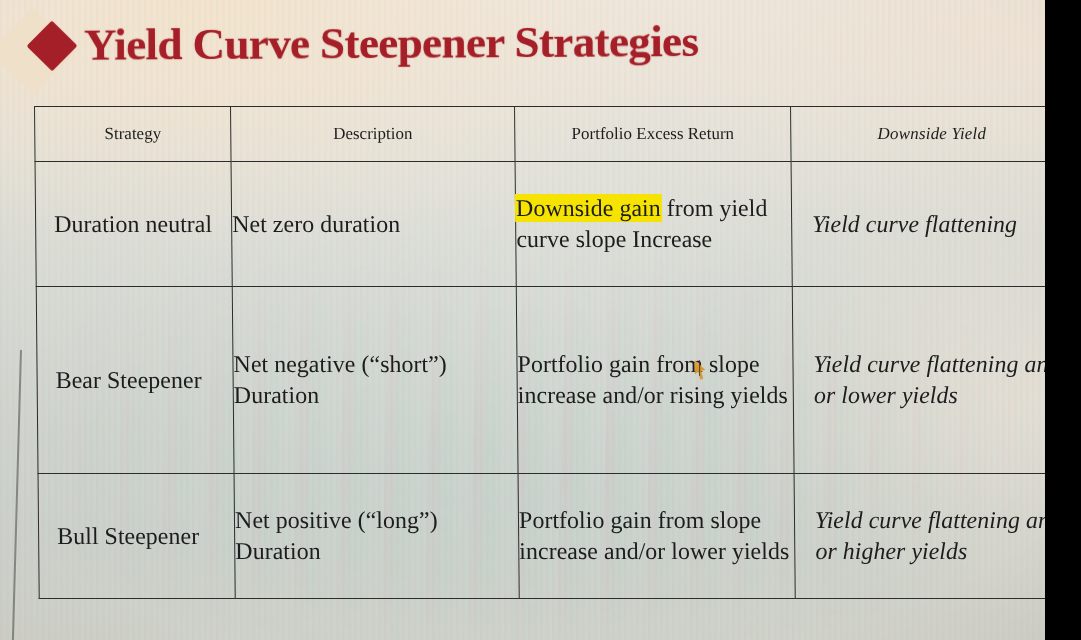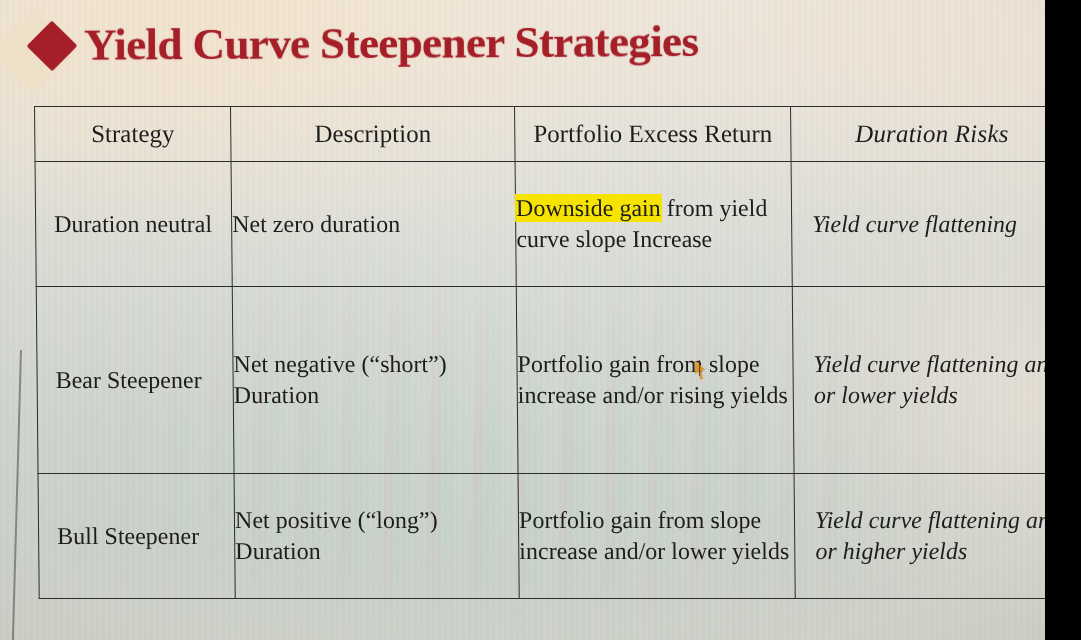--- a/index.html
+++ b/index.html
@@ -139,21 +139,21 @@
   table.slide-table th {
     border: 1.5px solid #2c2c2c;
     padding: 0;
     vertical-align: middle;
     background: transparent;
     color: #1d1d1d;
   }
   th.hdr {
     height: 54px;
     font-weight: normal;
-    font-size: 25px;
+    font-size: 17px;
     text-align: center;
     padding: 0 6px;
   }
   th.hdr.risk-col { font-style: italic; letter-spacing: .2px; }
 
   td.cell {
     font-size: 24px;
     line-height: 1.28;
     padding: 10px 14px;
   }
@@ -244,21 +244,21 @@
           <col class="col1">
             <col class="col2">
             <col class="col3">
             <col class="col4">
         </colgroup>
         <thead>
           <tr>
             <th class="hdr">Strategy</th>
             <th class="hdr">Description</th>
             <th class="hdr">Portfolio Excess Return</th>
-            <th class="hdr risk-col">Duration Risks</th>
+            <th class="hdr risk-col">Downside Yield</th>
           </tr>
         </thead>
         <tbody>
           <tr class="r1">
             <td class="cell c1">Duration neutral</td>
             <td class="cell c2">Net zero duration</td>
             <td class="cell c3"><span class="hl">Downside gain</span><span> from yield curve slope Increase</span></td>
             <td class="cell c4">Yield curve flattening</td>
           </tr>
           <tr class="r2">

